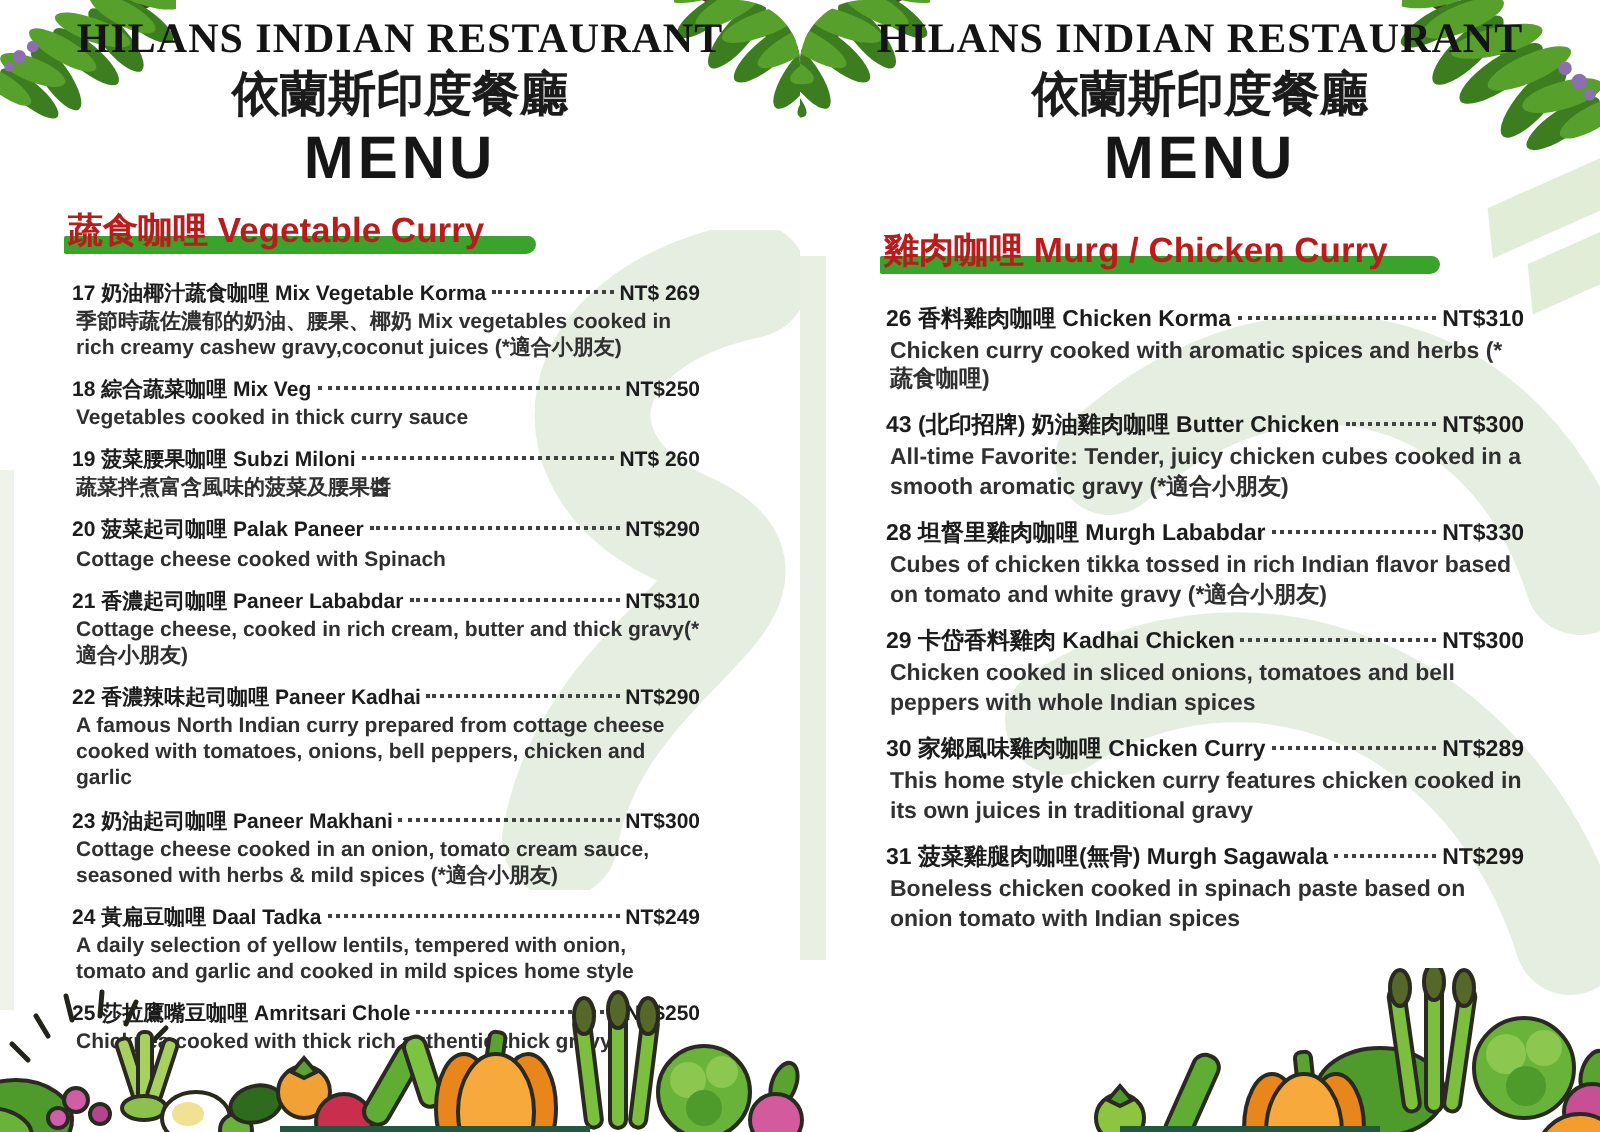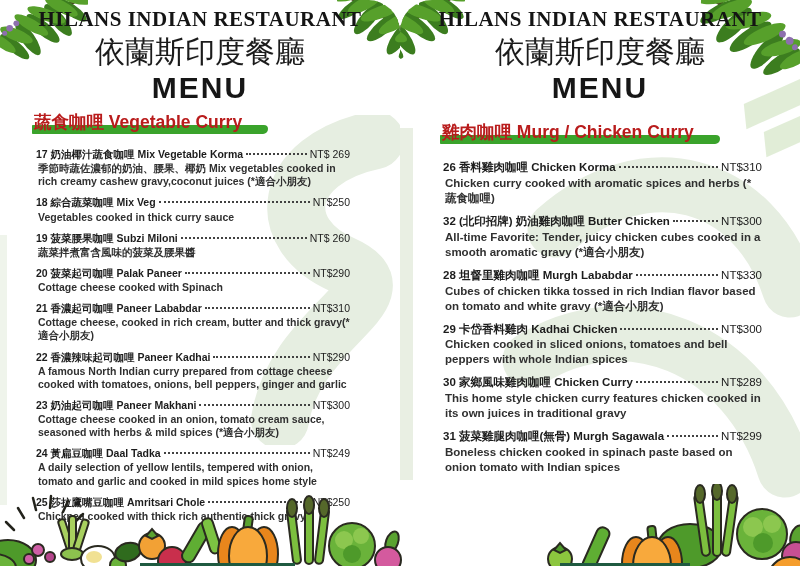--- a/index.html
+++ b/index.html
@@ -10,21 +10,21 @@
   .sheet{display:flex;width:800px;height:566px;position:relative;}
   .page{position:relative;width:400px;height:566px;overflow:hidden;background:#ffffff;border-radius:32px;}
   .page-content{position:relative;z-index:2;}
 
   
   .page-header{text-align:center;padding-top:8px;}
   .restaurant-title{
     font-family:"Liberation Serif", serif;font-weight:700;font-size:21px;
     letter-spacing:.5px;color:#141414;line-height:1.1;
   }
-  .restaurant-title-zh{font-weight:400;font-size:30px;color:#1b1b1b;line-height:1.25;margin-top:2px;}
+  .restaurant-title-zh{font-weight:700;font-size:24px;color:#1b1b1b;line-height:1.25;margin-top:2px;}
   .menu-label{font-weight:800;font-size:30px;letter-spacing:2px;color:#161616;line-height:1.05;margin-top:1px;}
 
   
   .section-wrap{margin:8px 0 10px 0;}
   .page.left .section-wrap{margin-left:34px;margin-top:7px;}
   .page.right .section-wrap{margin-left:42px;margin-top:17px;}
   .section-title{
     position:relative;display:inline-block;font-weight:800;font-size:17.5px;color:#b91c1c;z-index:0;
     padding-right:4px;
   }
@@ -34,21 +34,21 @@
   }
 
   
   .items{display:flex;flex-direction:column;}
   .page.left .items{padding:4px 50px 0 36px;gap:8px;font-size:10.5px;line-height:1.25;}
   .page.right .items{padding:6px 38px 0 43px;gap:8px;font-size:11.5px;line-height:1.3;align-items:center;}
   .item{}
   .item-line{display:flex;align-items:baseline;font-weight:800;color:#1c1c1c;}
   .item-name{white-space:nowrap;}
   .leader{flex:1;min-width:10px;margin:0 3px;border-bottom:2.5px dotted #414141;transform:translateY(-3px);}
-  .price{font-weight:400;white-space:nowrap;}
+  .price{font-weight:700;white-space:nowrap;}
   .item-desc{font-weight:700;color:#303030;padding-left:2px;margin-top:1px;}
 
   
   .deco{position:absolute;z-index:1;pointer-events:none;}
   .branch{position:absolute;z-index:2;pointer-events:none;}
   .page .branch.tl{left:-12px;top:-10px;width:100px;height:100px;}
   .page .branch.tr{right:-42px;top:-14px;width:105px;height:105px;transform:scaleX(-1);}
   .page.right .branch.tl{left:-40px;top:-14px;width:105px;height:105px;}
   .page.right .branch.tr{right:-14px;top:-8px;width:118px;height:118px;transform:scaleX(-1) rotate(-6deg);}
   .edge-strip{position:absolute;z-index:0;}
@@ -158,21 +158,21 @@
     </div>
     <div class="item-desc">Cottage cheese, cooked in rich cream, butter and thick gravy(*適合小朋友)</div>
   </div>
 
   <div class="item">
     <div class="item-line">
       <span class="item-name">22 香濃辣味起司咖哩 Paneer Kadhai</span>
       <span class="leader"></span>
       <span class="price">NT$290</span>
     </div>
-    <div class="item-desc">A famous North Indian curry prepared from cottage cheese cooked with tomatoes, onions, bell peppers, ginger and garlic</div>
+    <div class="item-desc">A famous North Indian curry prepared from cottage cheese cooked with tomatoes, onions, bell peppers, chicken and garlic</div>
   </div>
 
   <div class="item">
     <div class="item-line">
       <span class="item-name">23 奶油起司咖哩 Paneer Makhani</span>
       <span class="leader"></span>
       <span class="price">NT$300</span>
     </div>
     <div class="item-desc">Cottage cheese cooked in an onion, tomato cream sauce, seasoned with herbs &amp; mild spices (*適合小朋友)</div>
   </div>
@@ -227,21 +227,21 @@
     <div class="item-line">
       <span class="item-name">26 香料雞肉咖哩 Chicken Korma</span>
       <span class="leader"></span>
       <span class="price">NT$310</span>
     </div>
     <div class="item-desc">Chicken curry cooked with aromatic spices and herbs (*蔬食咖哩)</div>
   </div>
 
   <div class="item">
     <div class="item-line">
-      <span class="item-name">32 (北印招牌) 奶油雞肉咖哩 Butter Chicken</span>
+      <span class="item-name">43 (北印招牌) 奶油雞肉咖哩 Butter Chicken</span>
       <span class="leader"></span>
       <span class="price">NT$300</span>
     </div>
     <div class="item-desc">All-time Favorite: Tender, juicy chicken cubes cooked in a smooth aromatic gravy (*適合小朋友)</div>
   </div>
 
   <div class="item">
     <div class="item-line">
       <span class="item-name">28 坦督里雞肉咖哩 Murgh Lababdar</span>
       <span class="leader"></span>

